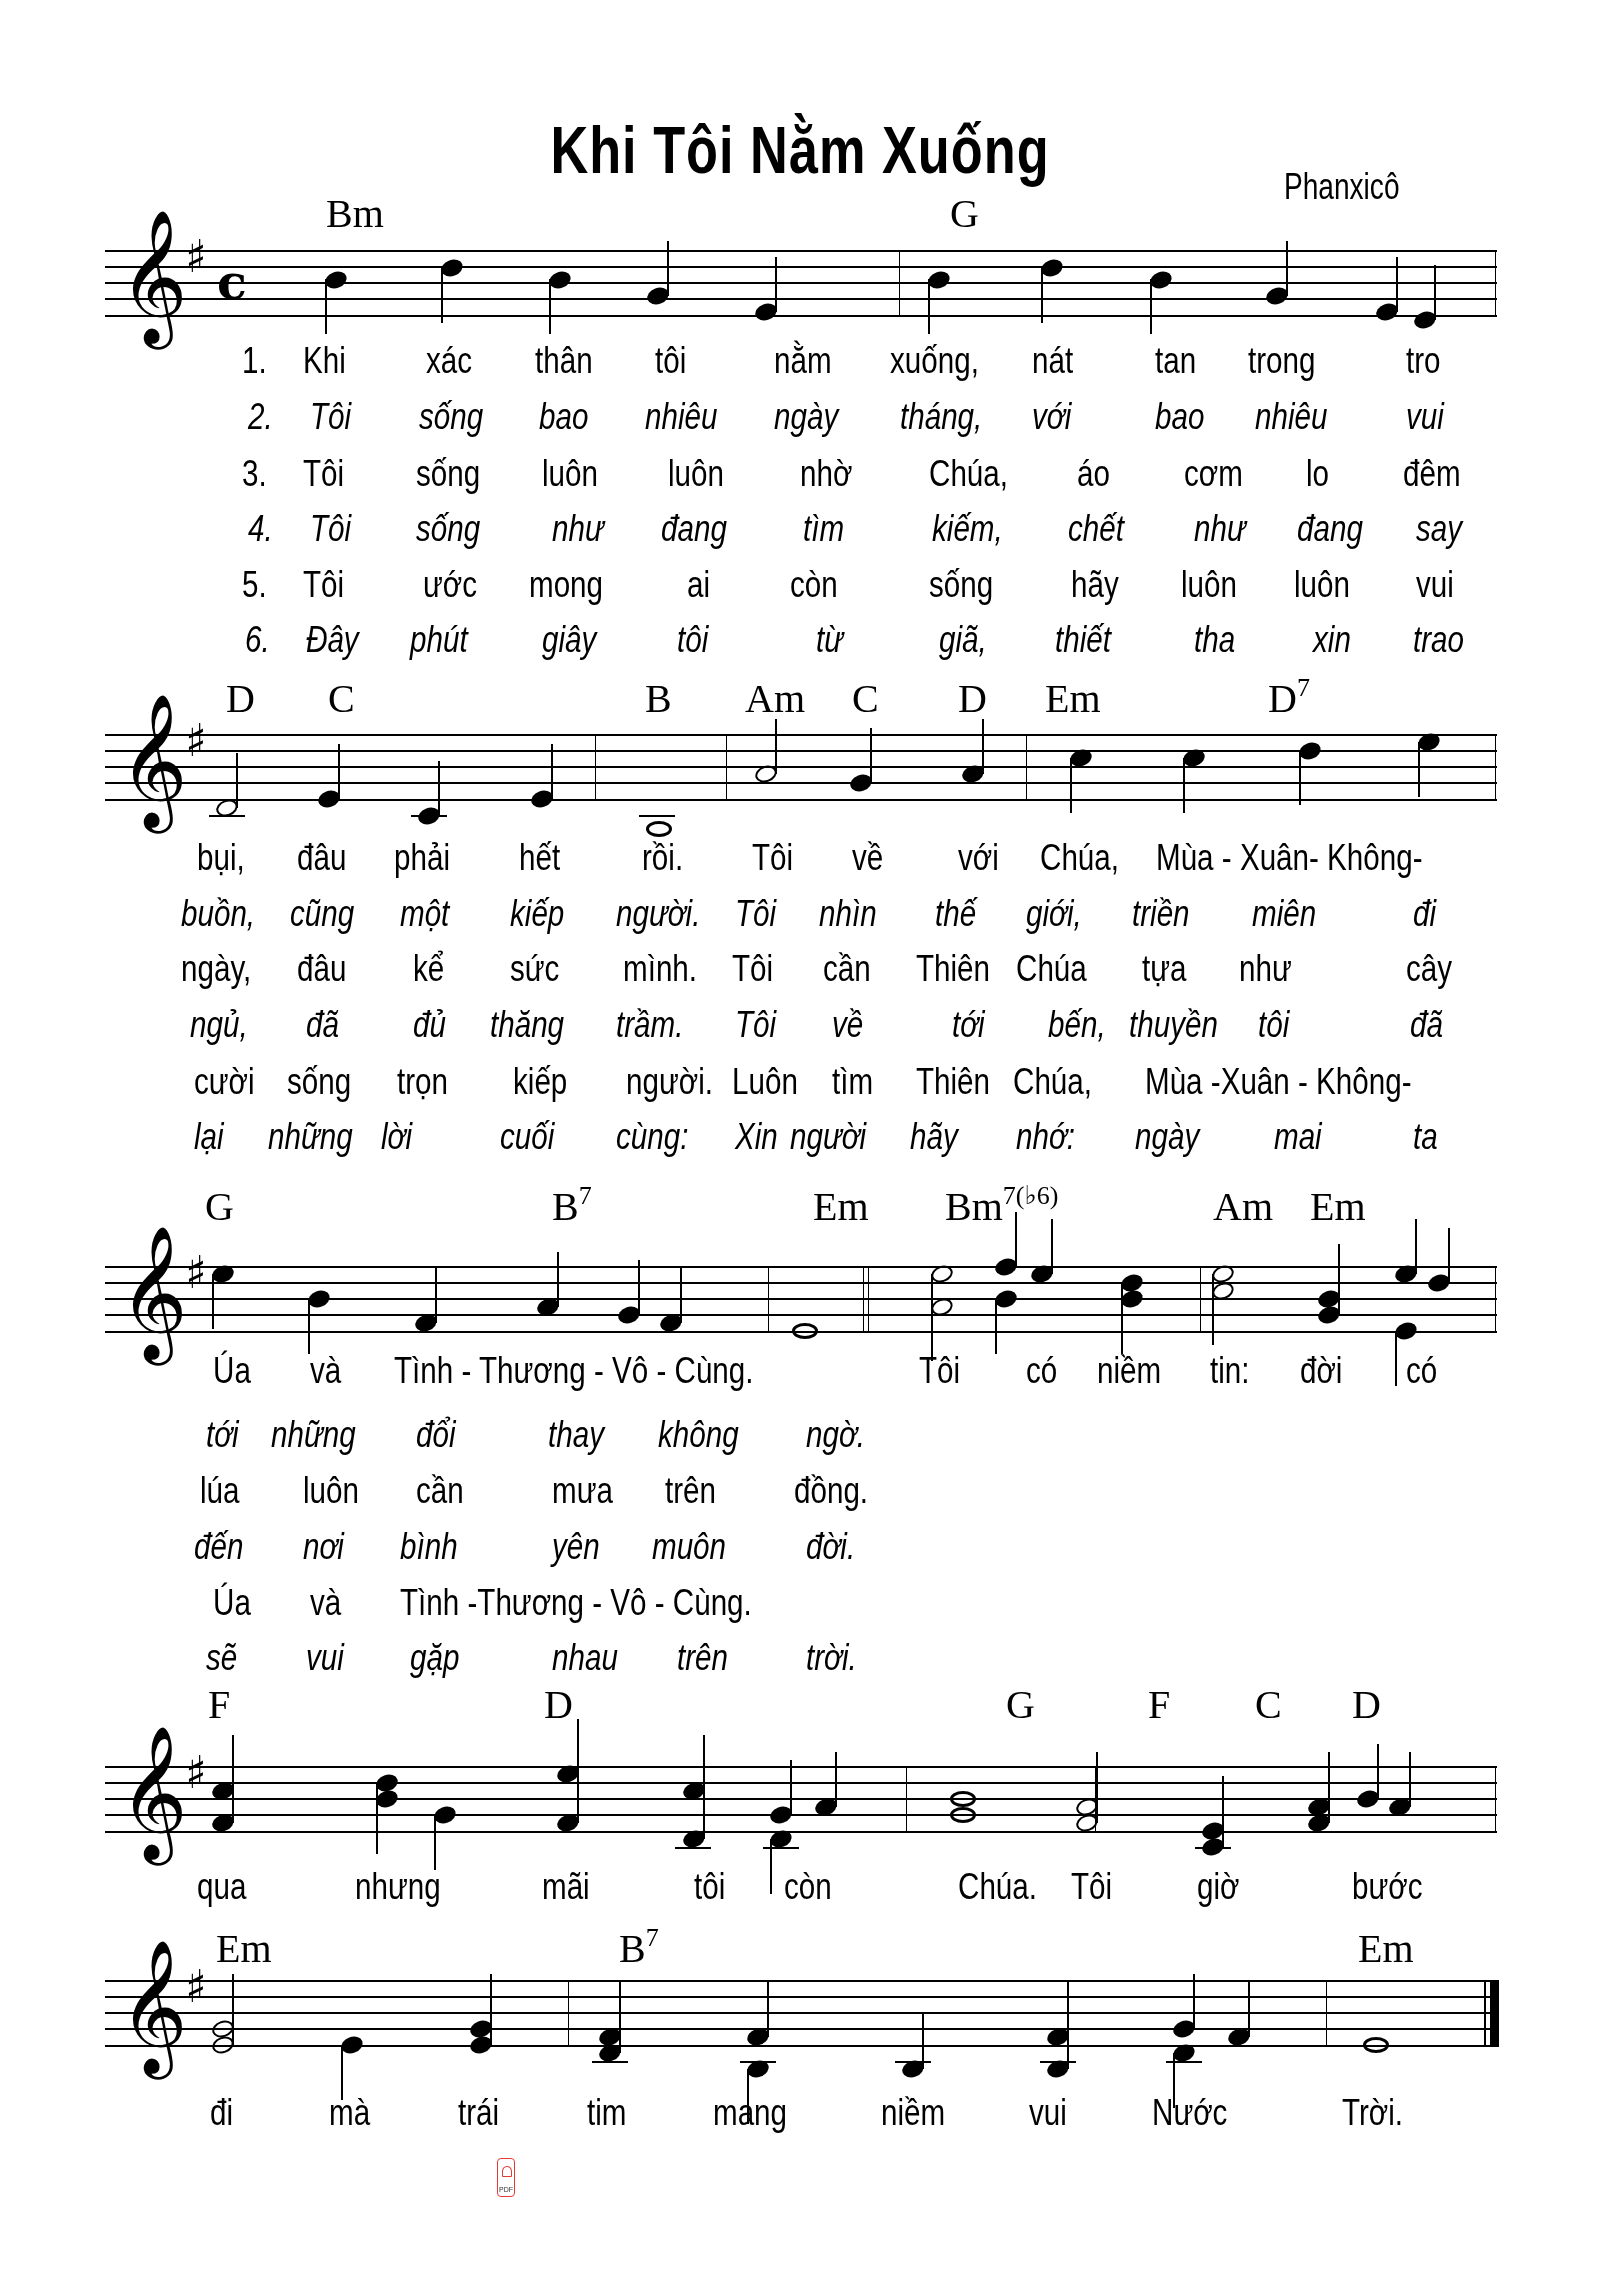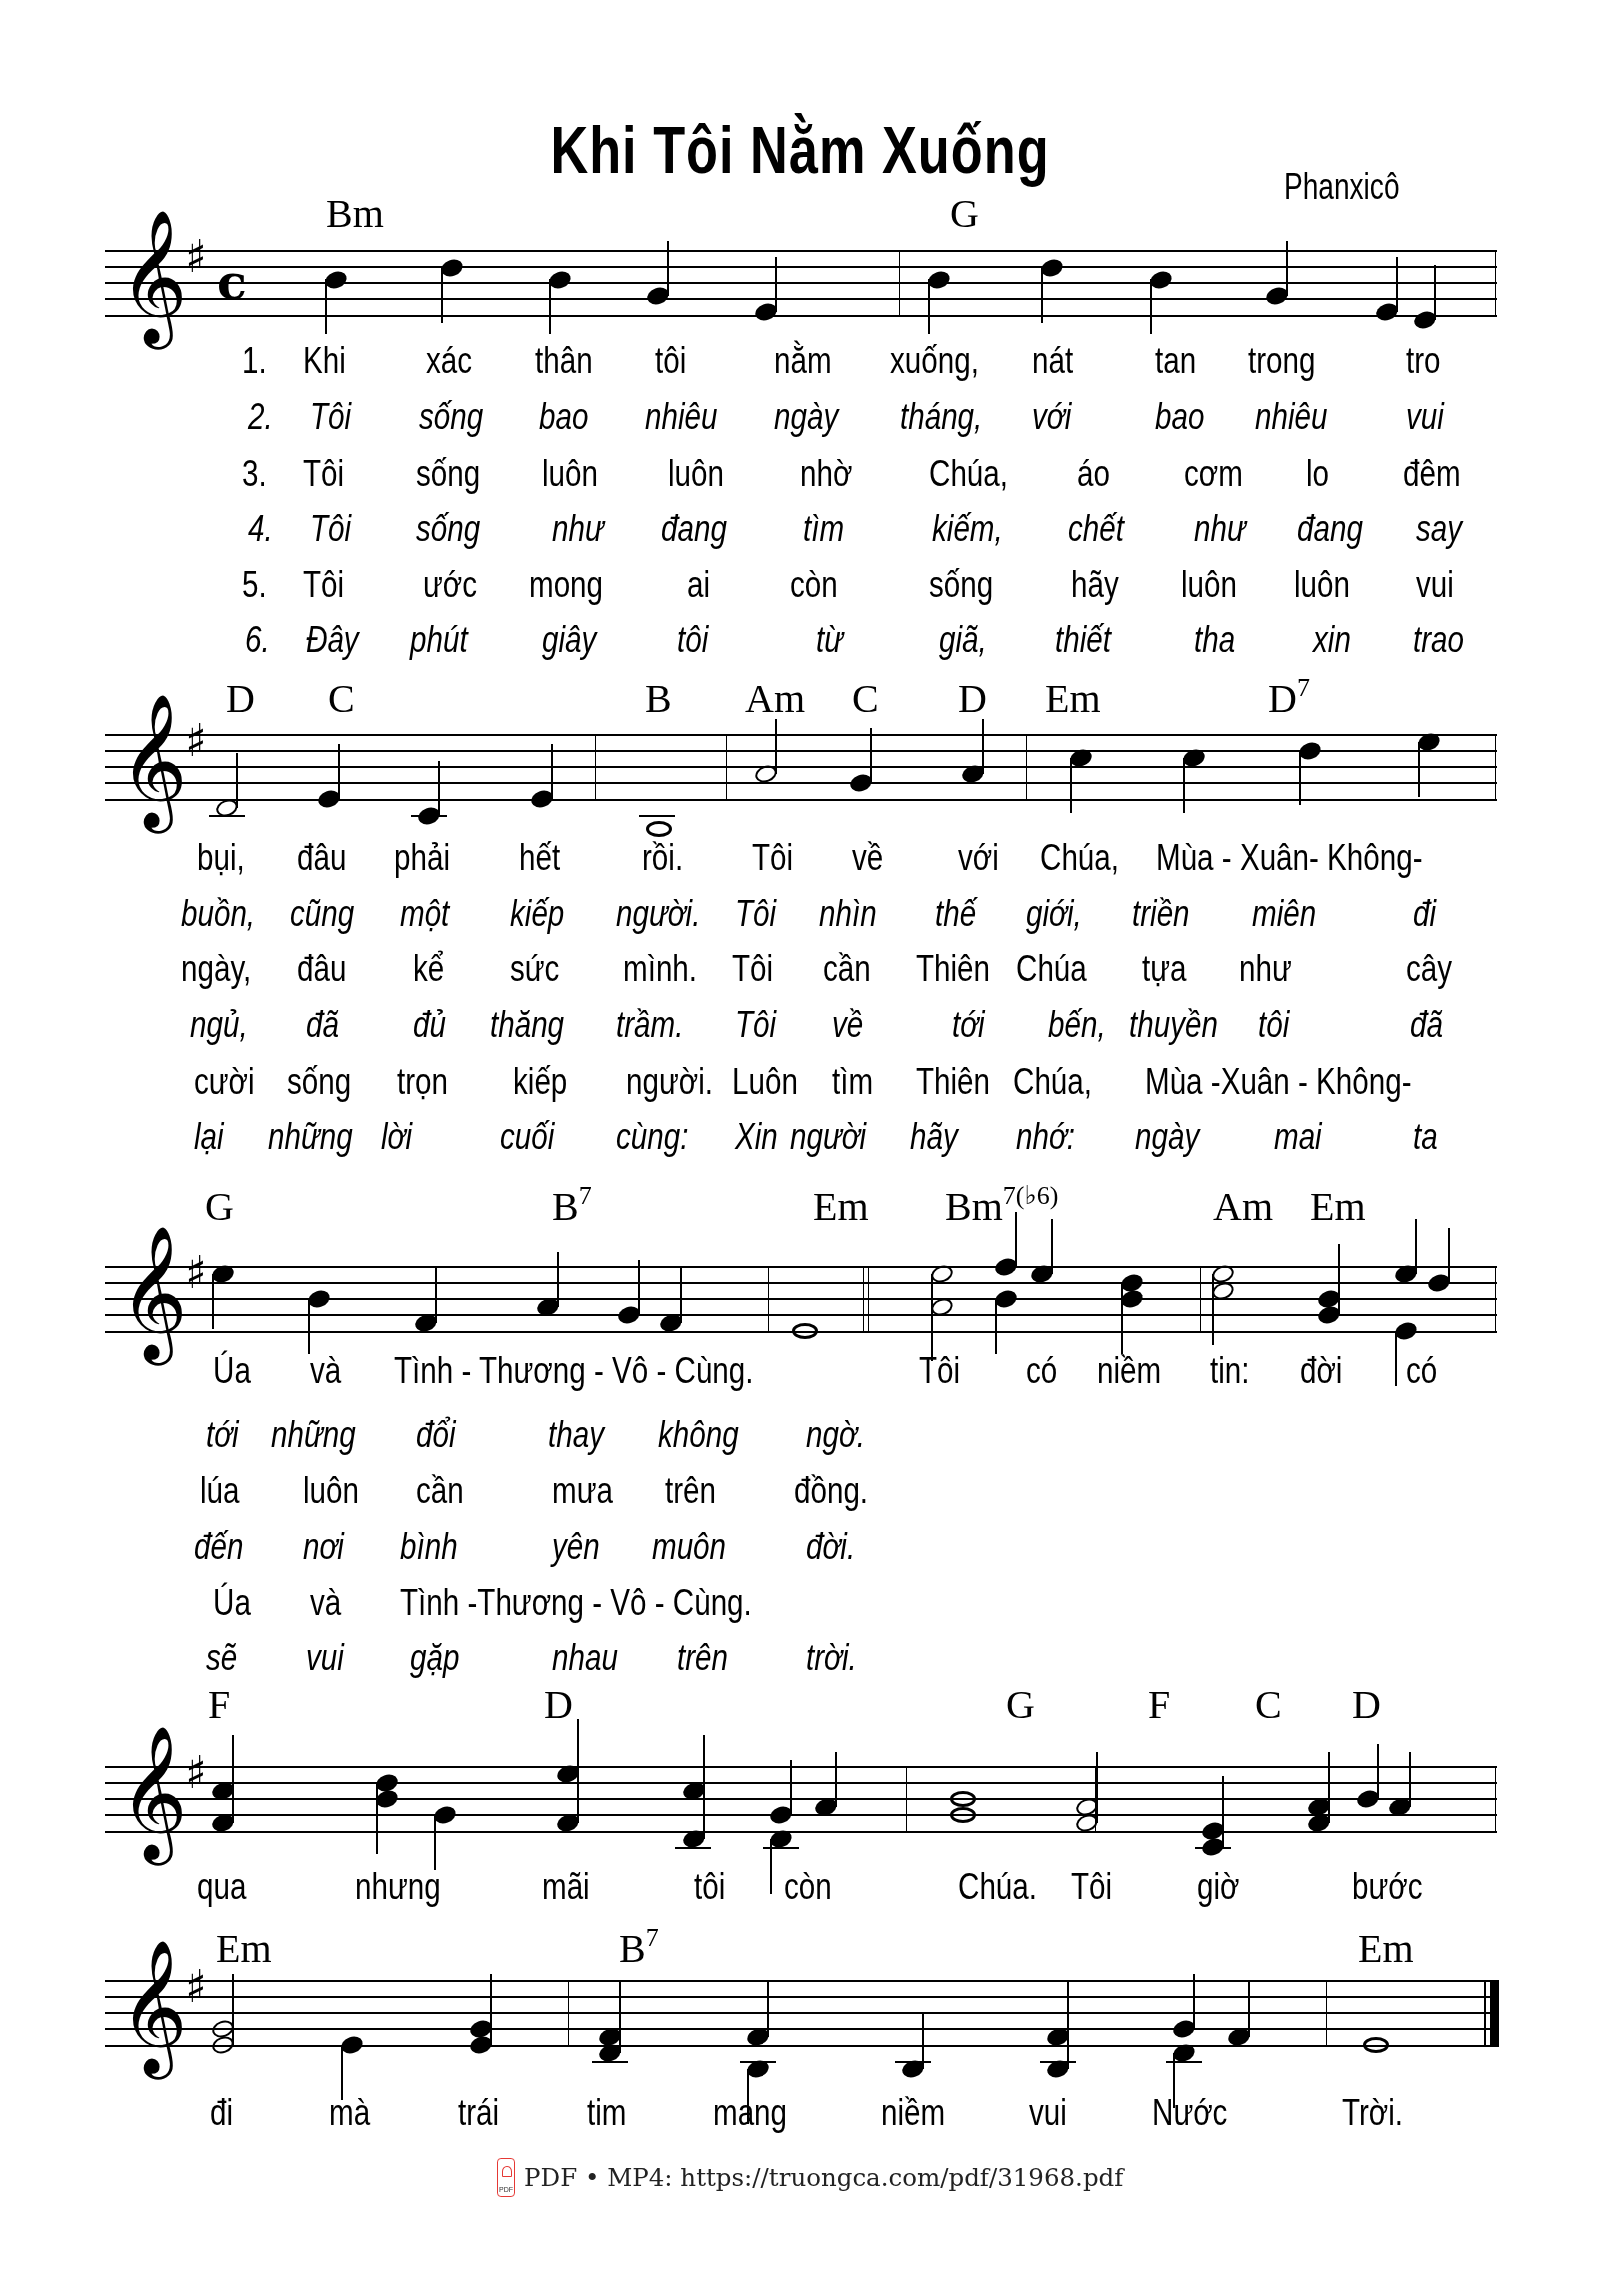--- a/index.html
+++ b/index.html
@@ -484,15 +484,14 @@
     <div class="lyric" style="left: 1029px; top: 2094px;">vui</div>
     <div class="lyric" style="left: 1152px; top: 2094px;">Nước</div>
     <div class="lyric" style="left: 1342px; top: 2094px;">Trời.</div>
   </div>
 
 <div class="footer">
   <div class="pdf-icon">
       <i></i>
       <span>PDF</span>
     </div>
-  <div class="footer-text">PDF • MP4: https://truongca.com/pdf/31968.pdf</div>
 </div>
 
 
 </body></html>

